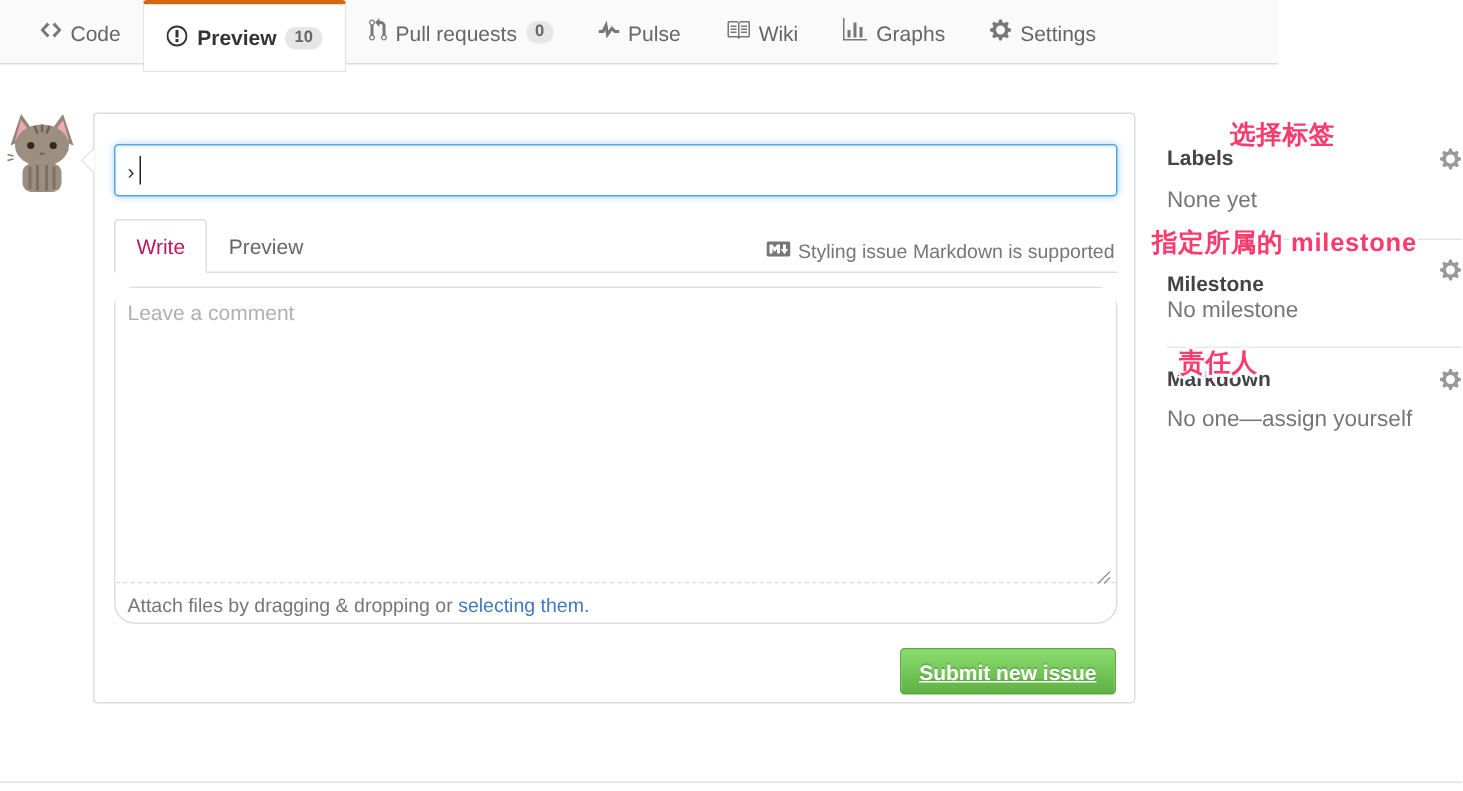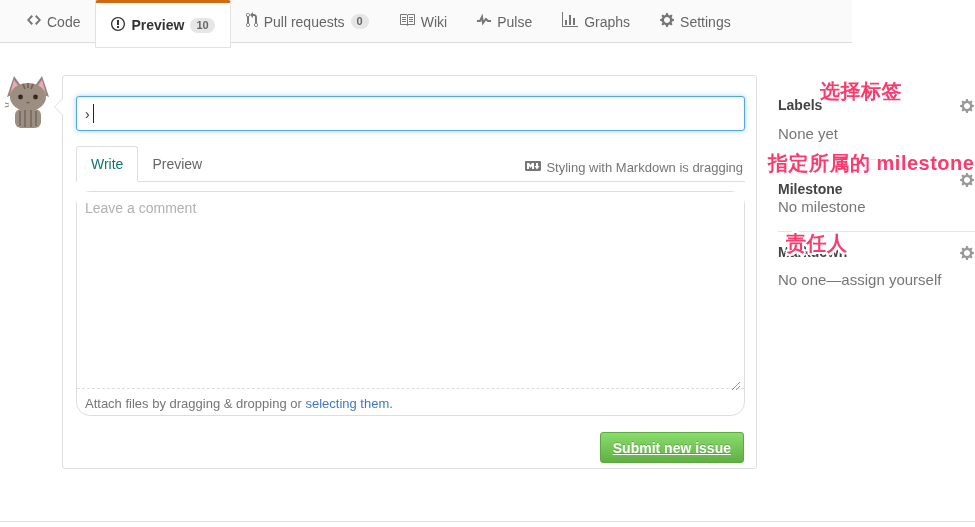--- a/index.html
+++ b/index.html
@@ -34,21 +34,21 @@
     border:1px solid #51a7e8; border-radius:3px; padding:0 8px; font-size:14px; color:#333;
     outline:none; background:#fff; font-family:"Liberation Sans", sans-serif;
     box-shadow: inset 0 1px 2px rgba(0,0,0,0.075), 0 0 5px rgba(81,167,232,0.5); }
   .caret { position:absolute; left:30px; top:28px; width:1px; height:19px; background:#222;
     animation: blink 1.1s step-end infinite; }
   @keyframes blink { 50% { opacity:0; } }
 
   .tabs-row { position:absolute; left:13px; top:68px; width:669px; height:38px;
     border-bottom:1px solid #ddd; display:flex; align-items:flex-end; }
   .wtab { font-size:14px; padding:9px 14px; color:#666; cursor:pointer; }
-  .wtab.active { background:#fff; color:#0f766e; border:1px solid #ddd; border-bottom:1px solid #fff;
+  .wtab.active { background:#fff; color:#be185d; border:1px solid #ddd; border-bottom:1px solid #fff;
     border-radius:3px 3px 0 0; margin-bottom:-1px; }
   .md-hint { position:absolute; right:13px; top:82px; display:flex; align-items:center; gap:5px;
     color:#767676; font-size:13px; }
   .md-hint svg { fill:#767676; }
 
   .comment-box { position:absolute; left:13px; top:115px; width:669px; height:225px;
     border:1px solid #ddd; border-radius:14px; background:#fff; }
   .comment-box textarea { display:block; width:667px; height:197px; border:0;
     border-bottom:1px dashed #ddd; border-radius:3px 3px 0 0; resize:none; outline:none;
     padding:8px; font-size:14px; color:#333; font-family:"Liberation Sans", sans-serif; }
@@ -62,21 +62,21 @@
     background:linear-gradient(#8add6d, #60b044); border:1px solid #5ca941; border-radius:3px;
     cursor:pointer; font-family:"Liberation Sans", sans-serif;text-decoration:underline; }
 
   
   .sb-title { position:absolute; left:778px; font-size:14px; font-weight:bold; color:#444; }
   .sb-value { position:absolute; left:778px; font-size:15px; color:#767676; }
   .sb-gear { position:absolute; left:960px; cursor:pointer; }
   .sb-gear svg { fill:#999; }
   .sb-divider { position:absolute; left:778px; width:197px; border-top:1px solid #e5e5e5; }
 
-  .annot { position:absolute; font-size:20px; font-weight:bold; color:#fb3a6e; z-index:5;
+  .annot { position:absolute; font-size:17px; font-weight:bold; color:#fb3a6e; z-index:5;
     white-space:nowrap; letter-spacing:0.5px;
     text-shadow:-2px -2px 0 #fff, 2px -2px 0 #fff, -2px 2px 0 #fff, 2px 2px 0 #fff,
                 -2px 0 0 #fff, 2px 0 0 #fff, 0 -2px 0 #fff, 0 2px 0 #fff; }
 
   .footer-line { position:absolute; left:0; top:521px; width:975px; border-top:1px solid #e1e1e1; }
 </style>
 </head>
 <body>
 
 <div class="screen">
@@ -96,30 +96,30 @@
       <span class="counter">10</span>
     </div>
     <div class="nav-tab">
       <span><svg width="12" height="16" viewBox="0 0 12 16">
             <path d="M11 11.28V5c-.03-.78-.34-1.47-.94-2.06C9.46 2.35 8.78 2.03 8 2H7V0L4 3l3 3V4h1c.27.02.48.11.69.31.21.2.3.42.31.69v6.28A1.993 1.993 0 0 0 10 15a1.993 1.993 0 0 0 1-3.72zm-1 2.92c-.66 0-1.2-.55-1.2-1.2 0-.65.55-1.2 1.2-1.2.65 0 1.2.55 1.2 1.2 0 .65-.55 1.2-1.2 1.2zM4 3c0-1.11-.89-2-2-2a1.993 1.993 0 0 0-1 3.72v6.56A1.993 1.993 0 0 0 2 15a1.993 1.993 0 0 0 1-3.72V4.72c.59-.34 1-.98 1-1.72zm-.8 10c0 .66-.55 1.2-1.2 1.2-.65 0-1.2-.55-1.2-1.2 0-.65.55-1.2 1.2-1.2.65 0 1.2.55 1.2 1.2zM2 4.2C1.34 4.2.8 3.65.8 3c0-.65.55-1.2 1.2-1.2.65 0 1.2.55 1.2 1.2 0 .65-.55 1.2-1.2 1.2z"></path>
           </svg></span>
       <span>Pull requests</span>
       <span class="counter">0</span>
     </div>
     <div class="nav-tab">
+      <span><svg width="14" height="16" viewBox="0 0 14 16">
+            <path d="M11.5 8L8.8 5.4 6.6 8.5 5.5 1.6 2.38 8H0v2h3.6l.9-1.8.9 5.4L9 8.5l1.6 1.5H14V8z"></path>
+          </svg></span>
+      <span>Pulse</span>
+    </div>
+    <div class="nav-tab">
       <span><svg width="16" height="16" viewBox="0 0 16 16">
             <path d="M3 5h4v1H3V5zm0 3h4V7H3v1zm0 2h4V9H3v1zm11-5h-4v1h4V5zm0 2h-4v1h4V7zm0 2h-4v1h4V9zm2-6v9c0 .55-.45 1-1 1H9.5l-1 1-1-1H2c-.55 0-1-.45-1-1V3c0-.55.45-1 1-1h5.5l1 1 1-1H15c.55 0 1 .45 1 1zm-8 .5L7.5 3H2v9h6V3.5zm7-.5H9.5l-.5.5V12h6V3z"></path>
           </svg></span>
       <span>Wiki</span>
-    </div>
-    <div class="nav-tab">
-      <span><svg width="14" height="16" viewBox="0 0 14 16">
-            <path d="M11.5 8L8.8 5.4 6.6 8.5 5.5 1.6 2.38 8H0v2h3.6l.9-1.8.9 5.4L9 8.5l1.6 1.5H14V8z"></path>
-          </svg></span>
-      <span>Pulse</span>
     </div>
     <div class="nav-tab">
       <span><svg width="16" height="16" viewBox="0 0 16 16">
             <path d="M16 14v1H0V0h1v14h15zM5 13H3V8h2v5zm4 0H7V3h2v10zm4 0h-2V6h2v7z"></path>
           </svg></span>
       <span>Graphs</span>
     </div>
     <div class="nav-tab">
       <span><svg width="14" height="16" viewBox="0 0 14 16">
             <path d="M14 8.77v-1.6l-1.94-.64-.45-1.09.88-1.84-1.13-1.13-1.81.91-1.09-.45-.69-1.92h-1.6l-.63 1.94-1.11.45-1.84-.88-1.13 1.13.91 1.81-.45 1.09L0 7.23v1.59l1.94.64.45 1.09-.88 1.84 1.13 1.13 1.81-.91 1.09.45.69 1.92h1.59l.63-1.94 1.11-.45 1.84.88 1.13-1.13-.92-1.81.47-1.09L14 8.75zM7 11c-1.66 0-3-1.34-3-3s1.34-3 3-3 3 1.34 3 3-1.34 3-3 3z"></path>
@@ -153,21 +153,21 @@
     <div class="caret"></div>
 
     <div class="tabs-row">
       <div class="wtab active">Write</div>
       <div class="wtab">Preview</div>
     </div>
     <div class="md-hint">
       <span><svg width="16" height="16" viewBox="0 0 16 16">
             <path d="M14.85 3H1.15C.52 3 0 3.52 0 4.15v7.69C0 12.48.52 13 1.15 13h13.69c.64 0 1.15-.52 1.15-1.15v-7.7C16 3.52 15.48 3 14.85 3zM9 11H7V8L5.5 9.92 4 8v3H2V5h2l1.5 2L7 5h2v6zm2.99.5L9.5 8H11V5h2v3h1.5l-2.51 3.5z"></path>
           </svg></span>
-      <span>Styling with Markdown is dragging</span>
+      <span>Styling issue Markdown is supported</span>
     </div>
 
     <div class="comment-box">
       <textarea placeholder="Leave a comment" style=""></textarea>
       <div class="resize-grip">
         <svg width="11" height="11">
             <path d="M2 10 L10 2 M6 10 L10 6" stroke="#999" stroke-width="1" fill="none"></path>
           </svg>
       </div>
       <div class="attach-bar">

